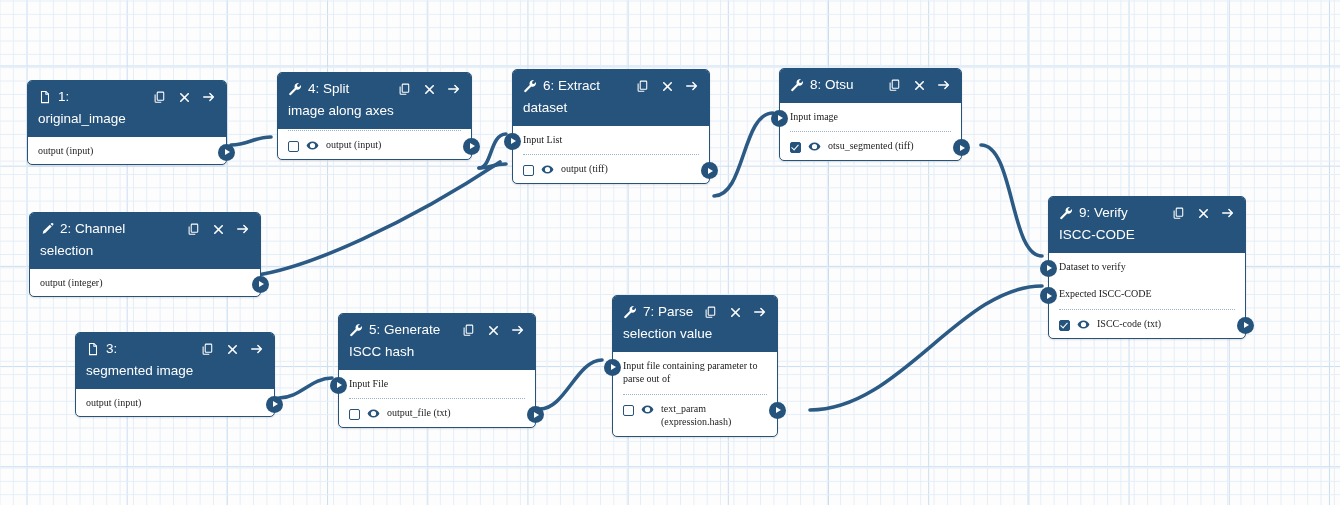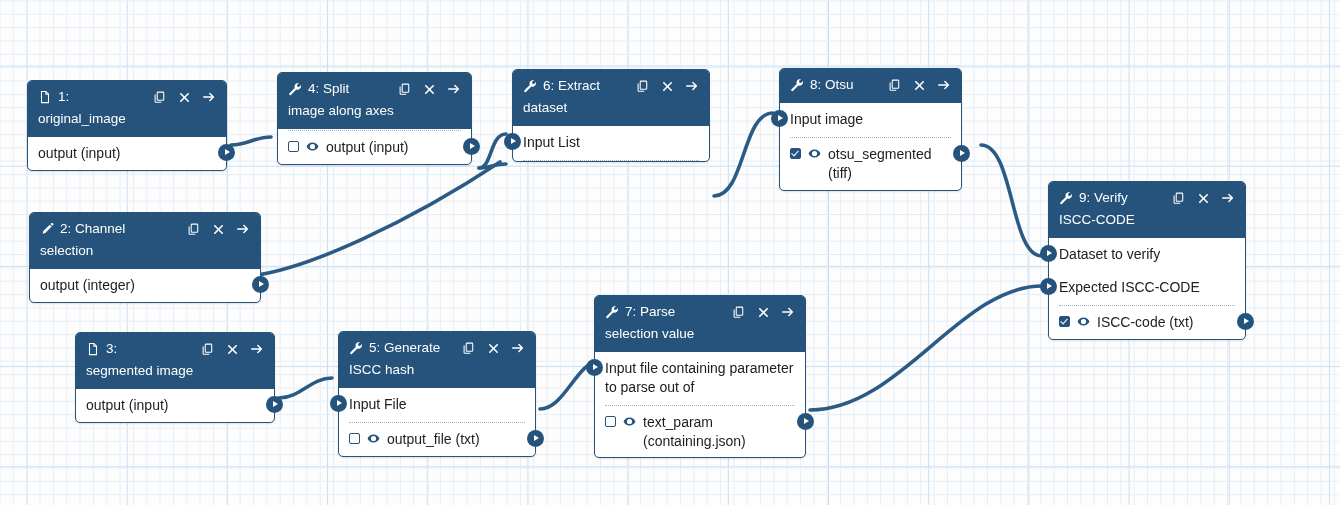--- a/index.html
+++ b/index.html
@@ -87,25 +87,26 @@
   }
   .hdr-sub {
     font-size: 13.5px;
     margin-top: 1px;
     white-space: nowrap;
   }
   .node-body {
     padding: 0;
   }
   .row {
-    font-size: 14px;
+    font-size: 10px;
     color: #1d1d1d;
     padding: 7px 10px;
     line-height: 1.35;
     position: relative;
+    font-family: Liberation Serif, serif;
   }
   .row.input { color: #202020; }
   .row.output {
     display: flex;
     align-items: flex-start;
     gap: 7px;
   }
   .sep {
     border-top: 1px dotted #9bb4c9;
     margin: 1px 10px 0 10px;
@@ -335,21 +336,21 @@
             <span class="cbox "></span>
             <span class="eye"><svg width="13" height="13" viewBox="0 0 16 16">
                 <path fill="#25537b" d="M8 3C4.4 3 1.6 5.6.7 8c.9 2.4 3.7 5 7.3 5s6.4-2.6 7.3-5C14.4 5.6 11.6 3 8 3zm0 8.2A3.2 3.2 0 1 1 8 4.8a3.2 3.2 0 0 1 0 6.4z"></path>
                 <circle cx="8" cy="8" r="1.7" fill="#ffffff"></circle>
               </svg></span>
             <span class="olabel">output (input)</span>
             <span class="term out"></span>
           </div>
         </div>
       </div>
-      <div class="node" style="left: 338px; top: 313px; width: 198px; margin-top: 18px;">
+      <div class="node" style="left: 338px; top: 313px; width: 198px;">
         <div class="node-header">
           <div class="hdr-top">
             <span class="hdr-icon">
               <svg width="14" height="14" viewBox="0 0 16 16">
                 <path fill="#ffffff" d="M11.6 1.1a4.2 4.2 0 0 0-3.9 5.7L1.5 13a1.3 1.3 0 0 0 1.8 1.8l6.2-6.2a4.2 4.2 0 0 0 5.3-5.1l-2.2 2.2-1.9-.4-.4-1.9 2.2-2.2a4.2 4.2 0 0 0-.9-.1z"></path>
               </svg>
             </span>
             <span class="hdr-title">5: Generate</span>
             <span class="hdr-actions">
               <span class="act">
@@ -412,62 +413,71 @@
                   <path stroke="#ffffff" stroke-width="1.7" stroke-linecap="round" stroke-linejoin="round" fill="none" d="M2 8h11M9 4l4 4-4 4"></path>
                 </svg>
               </span>
             </span>
           </div>
           <div class="hdr-sub">dataset</div>
         </div>
         <div class="node-body">
           <div class="row input"><span class="term in"></span><span>Input List</span></div>
           <div class="sep"></div>
-        </div>
-      </div>
-      <div class="node" style="left: 594px; top: 295px; width: 212px;">
-        <div class="node-header">
-          <div class="hdr-top">
-            <span class="hdr-icon">
-              <svg width="14" height="14" viewBox="0 0 16 16">
-                <path fill="#ffffff" d="M11.6 1.1a4.2 4.2 0 0 0-3.9 5.7L1.5 13a1.3 1.3 0 0 0 1.8 1.8l6.2-6.2a4.2 4.2 0 0 0 5.3-5.1l-2.2 2.2-1.9-.4-.4-1.9 2.2-2.2a4.2 4.2 0 0 0-.9-.1z"></path>
-              </svg>
-            </span>
-            <span class="hdr-title">7: Parse</span>
-            <span class="hdr-actions">
-              <span class="act">
-                <svg width="13" height="13" viewBox="0 0 16 16">
-                  <rect x="5.2" y="1.4" width="8" height="10" rx="1" fill="none" stroke="#ffffff" stroke-width="1.3"></rect>
-                  <path d="M10.2 13.9H3.6a1 1 0 0 1-1-1V4.2" fill="none" stroke="#ffffff" stroke-width="1.3"></path>
-                </svg>
-              </span>
-              <span class="act">
-                <svg width="13" height="13" viewBox="0 0 16 16">
-                  <path stroke="#ffffff" stroke-width="2" stroke-linecap="round" d="M3.4 3.4l9.2 9.2M12.6 3.4l-9.2 9.2"></path>
-                </svg>
-              </span>
-              <span class="act">
-                <svg width="14" height="14" viewBox="0 0 16 16">
-                  <path stroke="#ffffff" stroke-width="1.7" stroke-linecap="round" stroke-linejoin="round" fill="none" d="M2 8h11M9 4l4 4-4 4"></path>
-                </svg>
-              </span>
-            </span>
-          </div>
-          <div class="hdr-sub">selection value</div>
-        </div>
-        <div class="node-body">
-          <div class="row input"><span class="term in"></span><span>Input file containing parameter to parse out of</span></div>
-          <div class="sep"></div>
           <div class="row output">
             <span class="cbox "></span>
             <span class="eye"><svg width="13" height="13" viewBox="0 0 16 16">
                 <path fill="#25537b" d="M8 3C4.4 3 1.6 5.6.7 8c.9 2.4 3.7 5 7.3 5s6.4-2.6 7.3-5C14.4 5.6 11.6 3 8 3zm0 8.2A3.2 3.2 0 1 1 8 4.8a3.2 3.2 0 0 1 0 6.4z"></path>
                 <circle cx="8" cy="8" r="1.7" fill="#ffffff"></circle>
               </svg></span>
-            <span class="olabel">text_param (containing.json)</span>
+            <span class="olabel">output (tiff)</span>
+            <span class="term out"></span>
+          </div>
+        </div>
+      </div>
+      <div class="node" style="left: 612px; top: 295px; width: 166px;">
+        <div class="node-header">
+          <div class="hdr-top">
+            <span class="hdr-icon">
+              <svg width="14" height="14" viewBox="0 0 16 16">
+                <path fill="#ffffff" d="M11.6 1.1a4.2 4.2 0 0 0-3.9 5.7L1.5 13a1.3 1.3 0 0 0 1.8 1.8l6.2-6.2a4.2 4.2 0 0 0 5.3-5.1l-2.2 2.2-1.9-.4-.4-1.9 2.2-2.2a4.2 4.2 0 0 0-.9-.1z"></path>
+              </svg>
+            </span>
+            <span class="hdr-title">7: Parse</span>
+            <span class="hdr-actions">
+              <span class="act">
+                <svg width="13" height="13" viewBox="0 0 16 16">
+                  <rect x="5.2" y="1.4" width="8" height="10" rx="1" fill="none" stroke="#ffffff" stroke-width="1.3"></rect>
+                  <path d="M10.2 13.9H3.6a1 1 0 0 1-1-1V4.2" fill="none" stroke="#ffffff" stroke-width="1.3"></path>
+                </svg>
+              </span>
+              <span class="act">
+                <svg width="13" height="13" viewBox="0 0 16 16">
+                  <path stroke="#ffffff" stroke-width="2" stroke-linecap="round" d="M3.4 3.4l9.2 9.2M12.6 3.4l-9.2 9.2"></path>
+                </svg>
+              </span>
+              <span class="act">
+                <svg width="14" height="14" viewBox="0 0 16 16">
+                  <path stroke="#ffffff" stroke-width="1.7" stroke-linecap="round" stroke-linejoin="round" fill="none" d="M2 8h11M9 4l4 4-4 4"></path>
+                </svg>
+              </span>
+            </span>
+          </div>
+          <div class="hdr-sub">selection value</div>
+        </div>
+        <div class="node-body">
+          <div class="row input"><span class="term in"></span><span>Input file containing parameter to parse out of</span></div>
+          <div class="sep"></div>
+          <div class="row output">
+            <span class="cbox "></span>
+            <span class="eye"><svg width="13" height="13" viewBox="0 0 16 16">
+                <path fill="#25537b" d="M8 3C4.4 3 1.6 5.6.7 8c.9 2.4 3.7 5 7.3 5s6.4-2.6 7.3-5C14.4 5.6 11.6 3 8 3zm0 8.2A3.2 3.2 0 1 1 8 4.8a3.2 3.2 0 0 1 0 6.4z"></path>
+                <circle cx="8" cy="8" r="1.7" fill="#ffffff"></circle>
+              </svg></span>
+            <span class="olabel">text_param (expression.hash)</span>
             <span class="term out"></span>
           </div>
         </div>
       </div>
       <div class="node" style="left: 779px; top: 68px; width: 183px;">
         <div class="node-header">
           <div class="hdr-top">
             <span class="hdr-icon">
               <svg width="14" height="14" viewBox="0 0 16 16">
                 <path fill="#ffffff" d="M11.6 1.1a4.2 4.2 0 0 0-3.9 5.7L1.5 13a1.3 1.3 0 0 0 1.8 1.8l6.2-6.2a4.2 4.2 0 0 0 5.3-5.1l-2.2 2.2-1.9-.4-.4-1.9 2.2-2.2a4.2 4.2 0 0 0-.9-.1z"></path>
@@ -501,21 +511,21 @@
             <span class="cbox checked"></span>
             <span class="eye"><svg width="13" height="13" viewBox="0 0 16 16">
                 <path fill="#25537b" d="M8 3C4.4 3 1.6 5.6.7 8c.9 2.4 3.7 5 7.3 5s6.4-2.6 7.3-5C14.4 5.6 11.6 3 8 3zm0 8.2A3.2 3.2 0 1 1 8 4.8a3.2 3.2 0 0 1 0 6.4z"></path>
                 <circle cx="8" cy="8" r="1.7" fill="#ffffff"></circle>
               </svg></span>
             <span class="olabel">otsu_segmented (tiff)</span>
             <span class="term out"></span>
           </div>
         </div>
       </div>
-      <div class="node" style="left: 1048px; top: 181px; width: 198px;">
+      <div class="node" style="left: 1048px; top: 196px; width: 198px;">
         <div class="node-header">
           <div class="hdr-top">
             <span class="hdr-icon">
               <svg width="14" height="14" viewBox="0 0 16 16">
                 <path fill="#ffffff" d="M11.6 1.1a4.2 4.2 0 0 0-3.9 5.7L1.5 13a1.3 1.3 0 0 0 1.8 1.8l6.2-6.2a4.2 4.2 0 0 0 5.3-5.1l-2.2 2.2-1.9-.4-.4-1.9 2.2-2.2a4.2 4.2 0 0 0-.9-.1z"></path>
               </svg>
             </span>
             <span class="hdr-title">9: Verify</span>
             <span class="hdr-actions">
               <span class="act">

